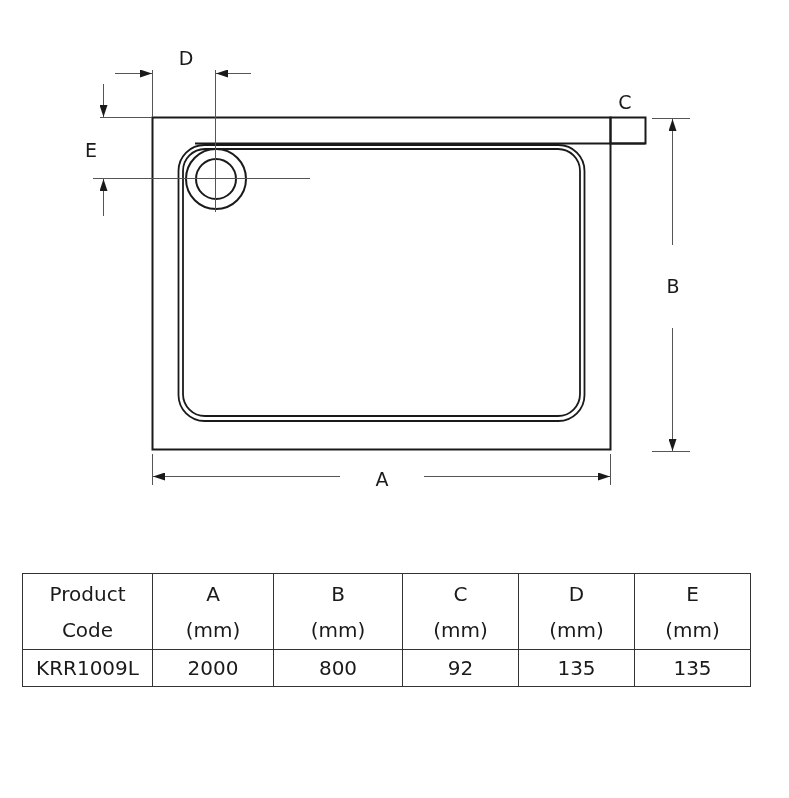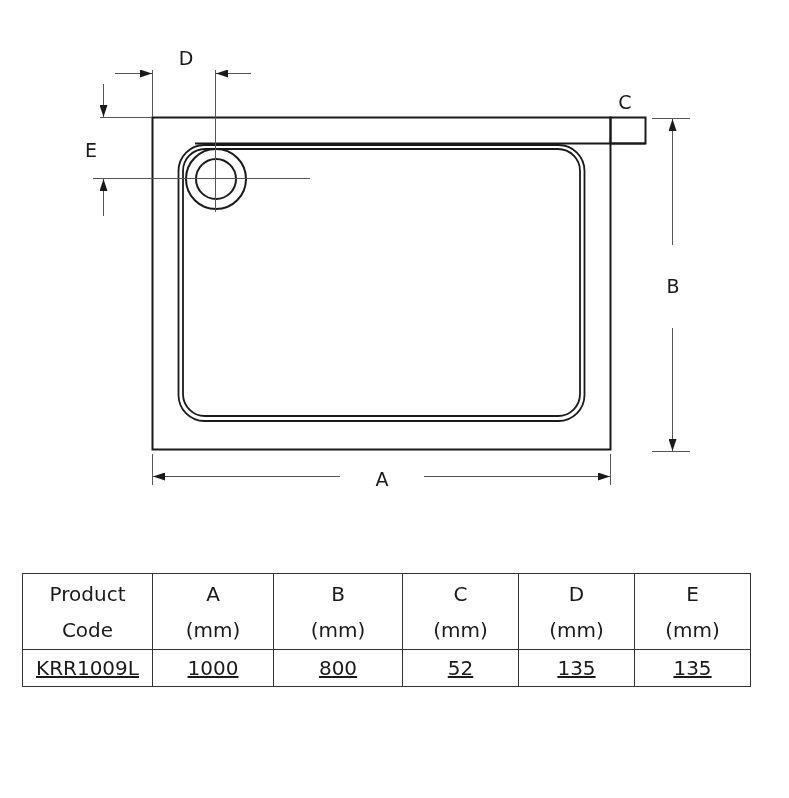--- a/index.html
+++ b/index.html
@@ -2,21 +2,21 @@
 <html><head>
 <meta charset="utf-8">
 <style>
   html, body { margin: 0; padding: 0; background: #ffffff; }
   body { width: 789px; height: 798px; position: relative; overflow: hidden; font-family: "Liberation Sans", "DejaVu Sans", sans-serif; }
   #drawing { position: absolute; left: 0; top: 0; }
   .dim-label { font-family: "DejaVu Sans", "Liberation Sans", sans-serif; font-size: 19px; fill: #1a1a1a; }
   table.spec { position: absolute; left: 22px; top: 573px; border-collapse: collapse; font-family: "DejaVu Sans", "Liberation Sans", sans-serif; font-size: 20px; color: #1a1a1a; }
   table.spec th, table.spec td { border: 1.5px solid #333; text-align: center; font-weight: normal; padding: 0; }
   table.spec th { height: 75px; line-height: 36px; }
-  table.spec td { height: 36px; line-height: 36px; text-decoration: underline; }
+  table.spec td { height: 36px; line-height: 36px; }
   .c0 { width: 129px; } .c1 { width: 120px; } .c2 { width: 128px; } .c3 { width: 115px; } .c4 { width: 115px; } .c5 { width: 115px; }
 </style>
 </head>
 <body>
 
 <svg id="drawing" width="789" height="560" viewBox="0 0 789 560" xmlns="http://www.w3.org/2000/svg">
   <defs>
     <marker id="arr" markerWidth="12" markerHeight="8" refX="12" refY="4" orient="auto" markerUnits="userSpaceOnUse">
       <path d="M0,0 L12,4 L0,8 Z" fill="#1a1a1a"></path>
     </marker>
@@ -69,20 +69,20 @@
       <th class="c1"><span>A</span><br><span>(mm)</span></th>
       <th class="c2"><span>B</span><br><span>(mm)</span></th>
       <th class="c3"><span>C</span><br><span>(mm)</span></th>
       <th class="c4"><span>D</span><br><span>(mm)</span></th>
       <th class="c5"><span>E</span><br><span>(mm)</span></th>
     </tr>
   </thead>
   <tbody>
     <tr>
       <td>KRR1009L</td>
-      <td>1000</td>
+      <td>2000</td>
       <td>800</td>
-      <td>52</td>
+      <td>92</td>
       <td>135</td>
       <td>135</td>
     </tr>
   </tbody>
 </table>
 
 </body></html>

